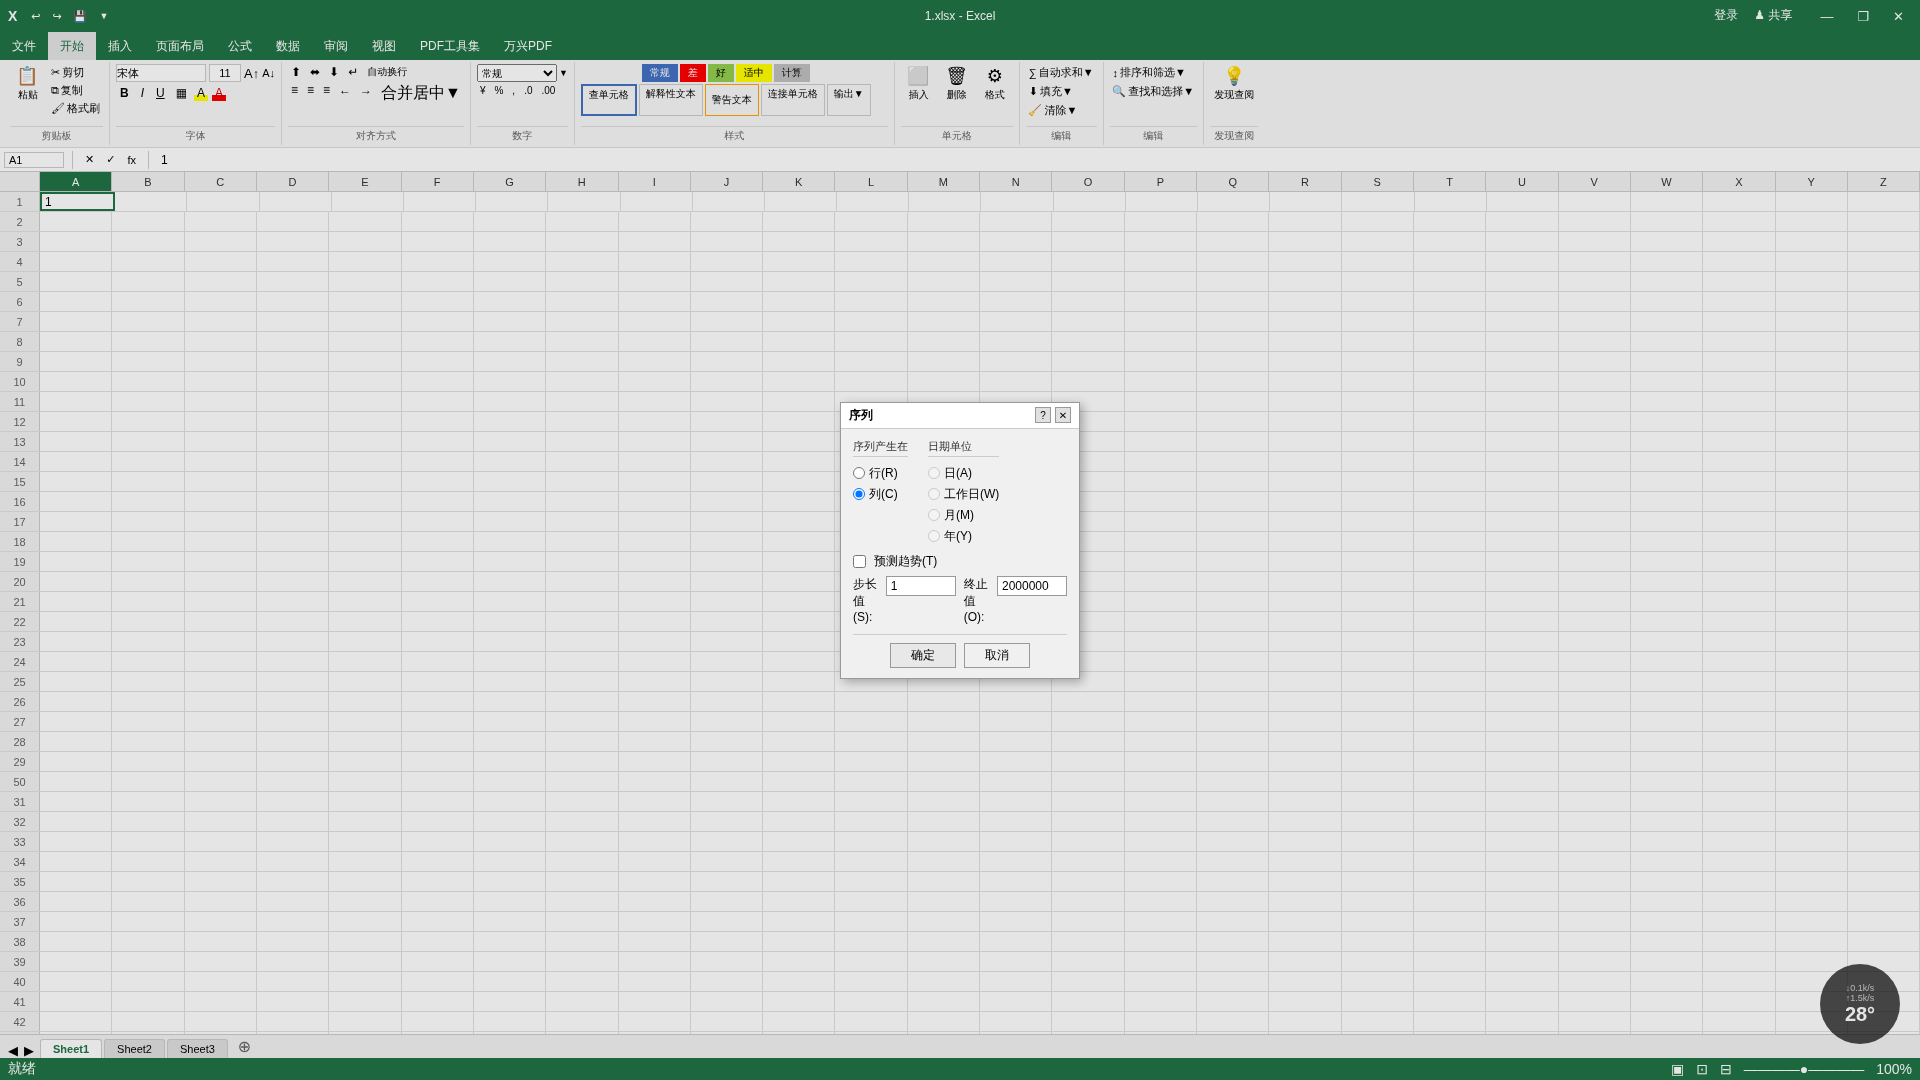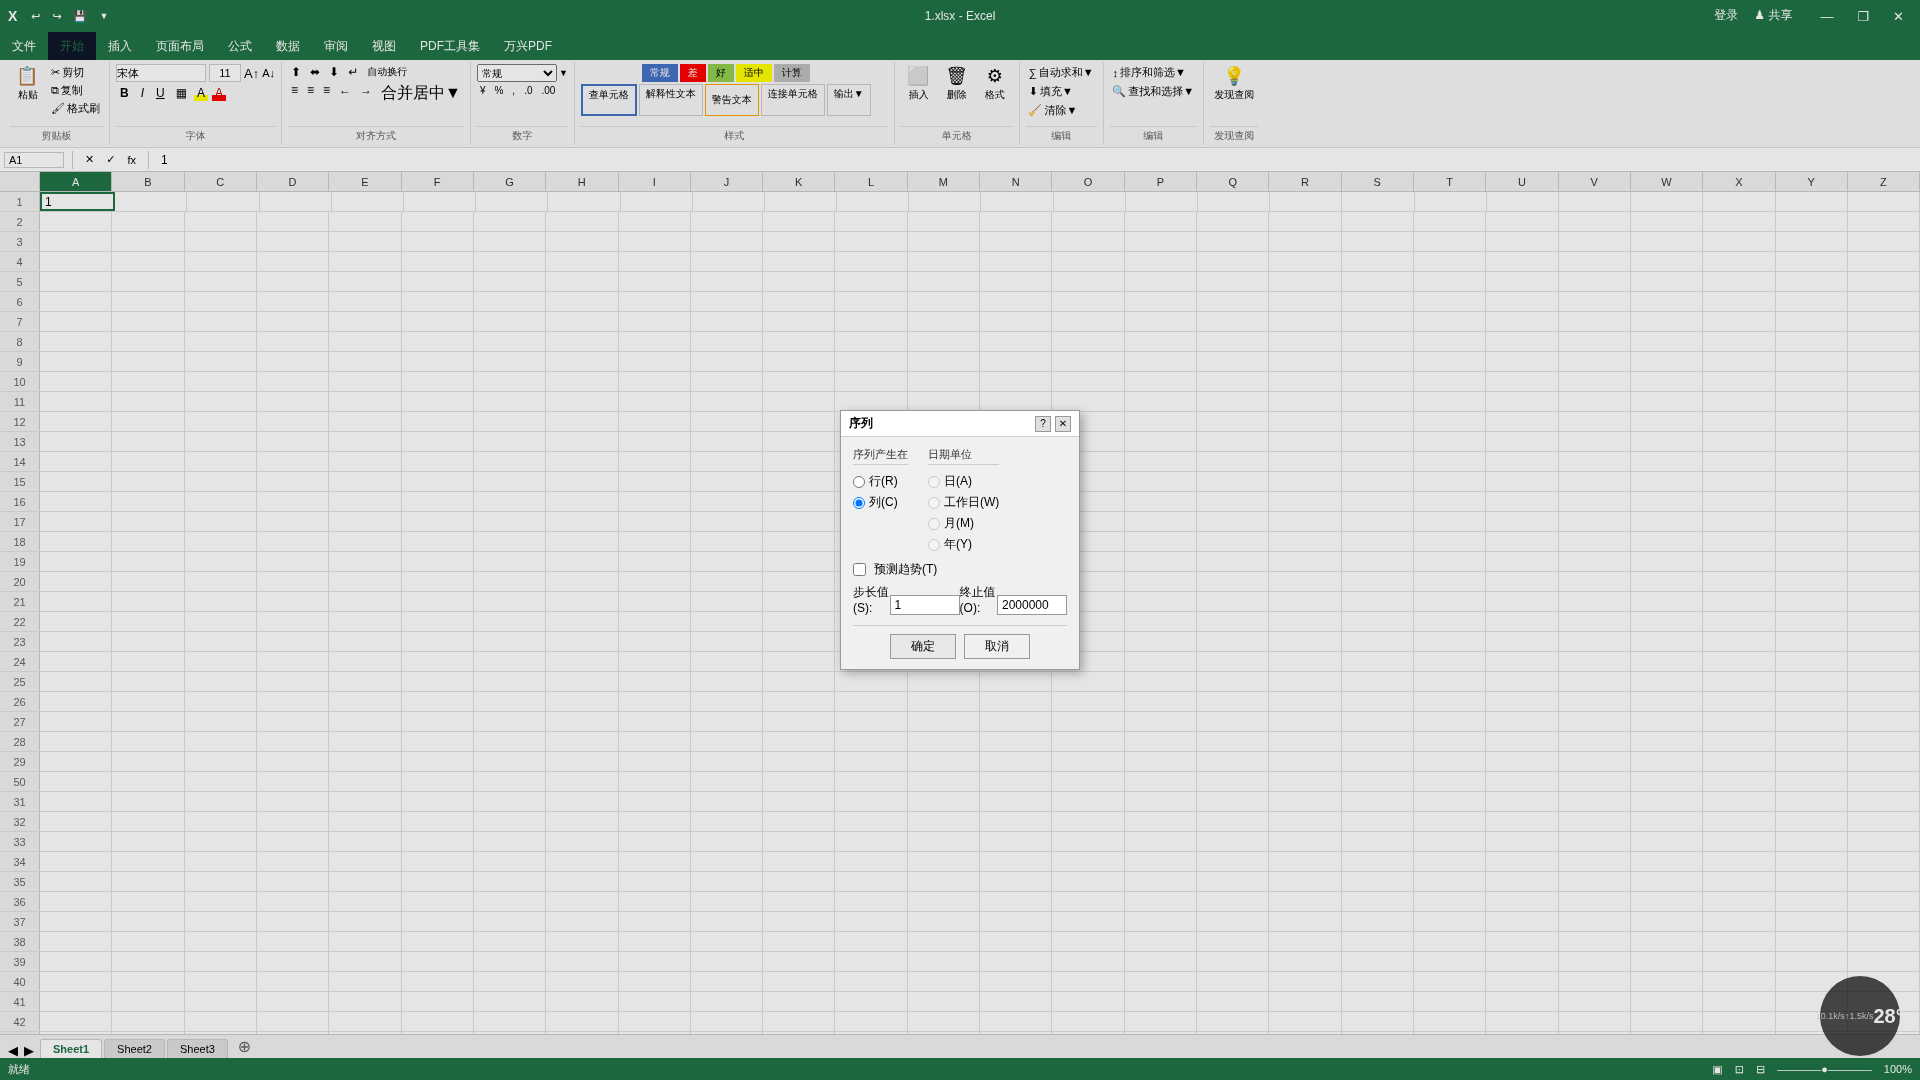--- a/index.html
+++ b/index.html
@@ -15,21 +15,21 @@
       padding: 0 8px;
       color: white;
     }
     #title-bar .left { display: flex; align-items: center; gap: 4px; }
     #title-bar .title { position: absolute; left: 50%; transform: translateX(-50%); color: white; font-size: 12px; }
     #title-bar .right { display: flex; gap: 8px; margin-left: auto; }
     .title-btn { color: white; font-size: 13px; cursor: pointer; padding: 2px 8px; }
     .qa-btn { color: white; font-size: 11px; padding: 2px 4px; cursor: pointer; }
     #ribbon-tabs { display: flex; background: #217346; height: 28px; }
     .ribbon-tab { padding: 4px 12px; color: white; font-size: 12px; cursor: pointer; display: flex; align-items: center; }
-    .ribbon-tab.active { background: #0f172a; color: #217346; }
+    .ribbon-tab.active { background: #e5e5e5; color: #217346; }
 
     #ribbon-content { display: flex; align-items: stretch; padding: 2px 4px; height: 88px; background: #f8f8f8; border-bottom: 1px solid #ddd; }
     .ribbon-group { display: flex; flex-direction: column; border-right: 1px solid #ddd; padding: 2px 6px; min-width: fit-content; }
     .ribbon-group-content { display: flex; align-items: flex-start; flex: 1; gap: 2px; }
     .ribbon-group-label { font-size: 10px; color: #666; text-align: center; border-top: 1px solid #ddd; padding-top: 2px; margin-top: 2px; }
     .rb-btn { display: flex; flex-direction: column; align-items: center; cursor: pointer; padding: 2px 4px; border-radius: 3px; font-size: 10px; min-width: 36px; }
     .rb-icon { font-size: 18px; line-height: 1.2; }
     .rb-small-btn { display: flex; align-items: center; gap: 2px; cursor: pointer; padding: 1px 3px; border-radius: 2px; font-size: 11px; white-space: nowrap; }
     .rb-col { display: flex; flex-direction: column; gap: 1px; }
 
@@ -49,21 +49,21 @@
     .grid-cell { flex: 1; min-width: 60px; border-right: 1px solid #e0e0e0; padding: 1px 3px; font-size: 12px; overflow: hidden; white-space: nowrap; cursor: cell; }
     .grid-cell.active { border: 2px solid #217346; }
 
     
     #sheet-tabs { height: 24px; display: flex; align-items: flex-end; background: #f2f2f2; border-top: 1px solid #ccc; padding-left: 8px; gap: 2px; }
     .sheet-tab { padding: 3px 12px; background: #e0e0e0; border: 1px solid #ccc; border-bottom: none; font-size: 11px; cursor: pointer; border-radius: 3px 3px 0 0; }
     .sheet-tab.active { background: #fff; color: #217346; font-weight: bold; }
     .sheet-add { padding: 2px 8px; font-size: 16px; cursor: pointer; color: #666; }
 
     
-    #status-bar { height: 22px; background: #217346; display: flex; align-items: center; justify-content: space-between; padding: 0 8px; color: white; font-size: 11px; }
+    #status-bar { height: 22px; background: #217346; display: flex; align-items: center; justify-content: space-between; padding: 0 8px; color: white; font-size: 14px; }
     #status-bar .right { display: flex; align-items: center; gap: 12px; }
 
     
     #app { display: flex; flex-direction: column; height: 1080px; }
     #spreadsheet-area { display: flex; flex-direction: column; flex: 1; overflow: hidden; }
 
     
     #modal-overlay {
       position: fixed;
       top: 0; left: 0; right: 0; bottom: 0;
@@ -92,37 +92,38 @@
     #dialog-title-bar .title { font-size: 12px; font-weight: bold; }
     #dialog-title-bar .btns { display: flex; gap: 4px; }
     .dialog-ctrl-btn { width: 16px; height: 16px; display: flex; align-items: center; justify-content: center; cursor: pointer; font-size: 10px; background: #e0e0e0; border: 1px solid #999; }
     #dialog-body { padding: 10px 12px; }
     .dialog-section { display: flex; gap: 20px; margin-bottom: 8px; }
     .dialog-col { display: flex; flex-direction: column; gap: 4px; }
     .dialog-col-title { font-size: 11px; color: #333; margin-bottom: 4px; border-bottom: 1px solid #ccc; padding-bottom: 2px; }
     .radio-row { display: flex; align-items: center; gap: 4px; font-size: 12px; cursor: pointer; }
     .radio-row input[type=radio] { margin: 0; width: 12px; height: 12px; }
     .checkbox-row { display: flex; align-items: center; gap: 8px; font-size: 12px; cursor: pointer; margin: 6px 0; }
-    .dialog-row { display: flex; align-items: flex-end; margin: 4px 0; font-size: 12px; }
+    .dialog-row { display: flex; align-items: flex-start; gap: 8px; margin: 4px 0; font-size: 12px; }
     .dialog-input { width: 70px; border: 1px solid #999; padding: 2px 4px; font-size: 12px; background: white; }
     .dialog-buttons { display: flex; justify-content: center; gap: 8px; margin-top: 10px; padding-top: 8px; border-top: 1px solid #ccc; }
     .dialog-btn { padding: 3px 20px; font-size: 12px; cursor: pointer; border: 1px solid #999; background: #f0f0f0; }
     .dialog-btn.primary { background: #e8e8e8; }
 
     
     #weather-widget {
       position: fixed;
-      bottom: 24px;
+      bottom: 36px;
       right: 20px;
       background: rgba(0,0,0,0.7);
       color: white;
       border-radius: 50%;
       width: 80px;
       height: 80px;
       display: flex;
+      flex-direction: column;
       align-items: center;
       justify-content: center;
       font-size: 11px;
       z-index: 500;
     }
     #weather-widget .temp { font-size: 20px; font-weight: bold; }
     #weather-widget .speed { font-size: 9px; color: #ccc; }
   </style>
 </head>
 <body>

